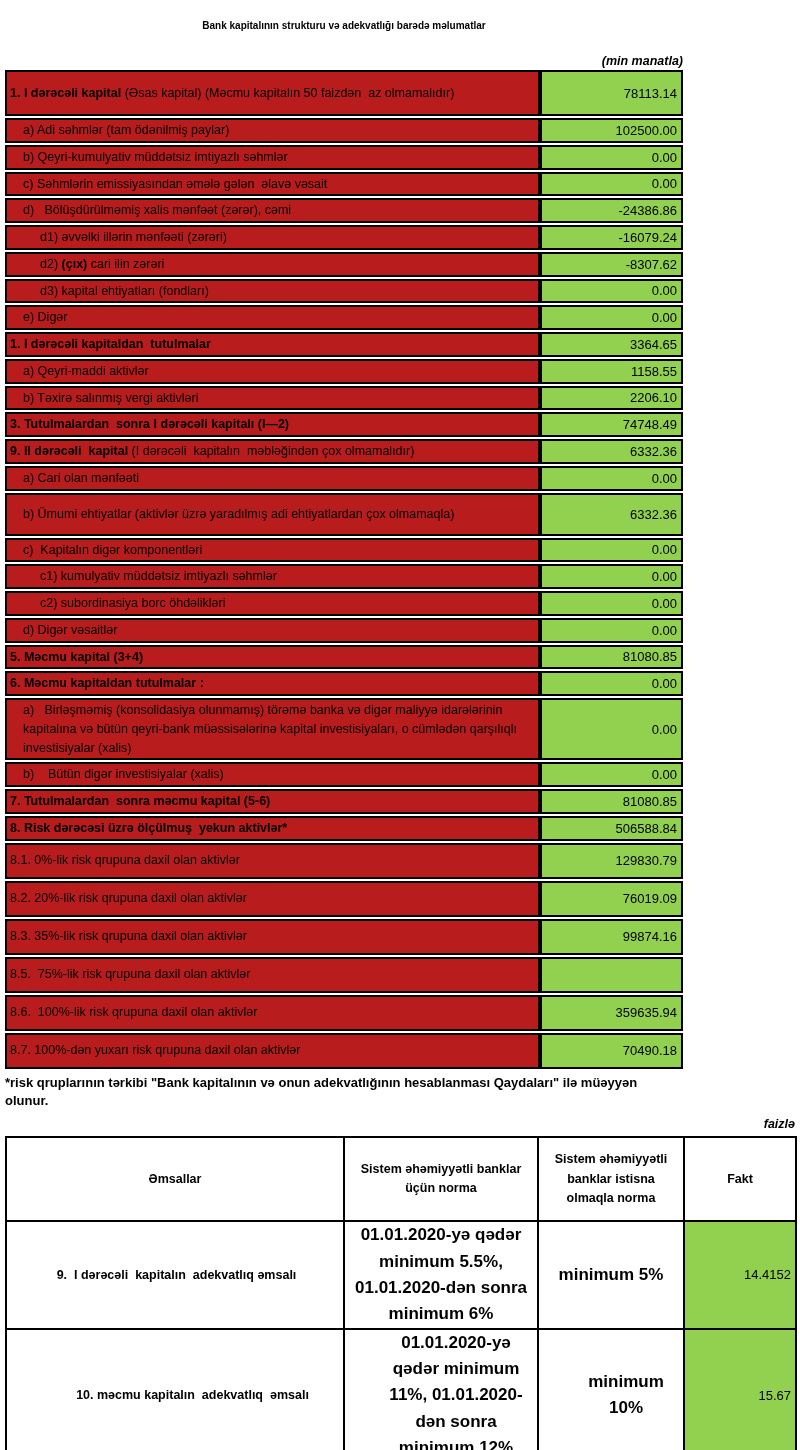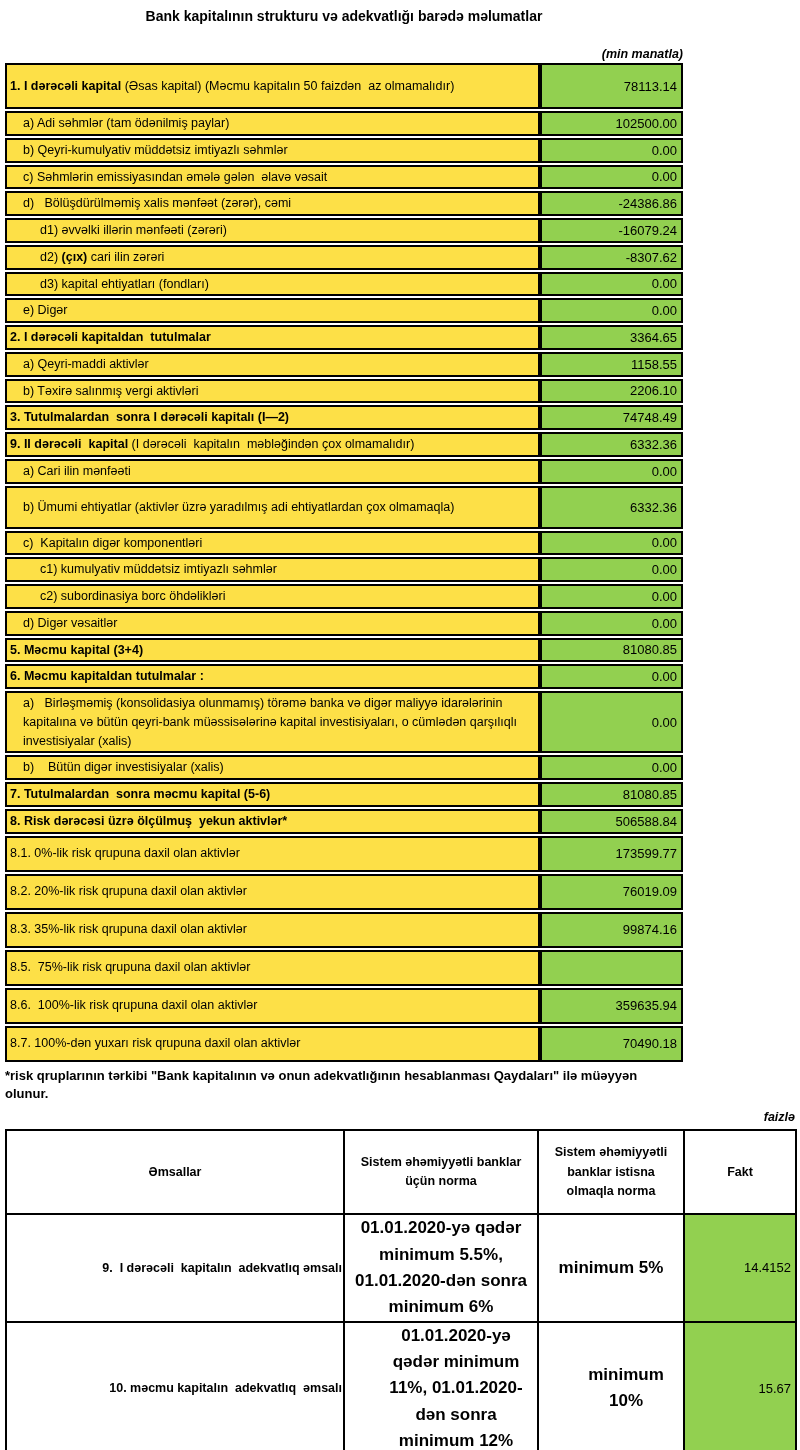--- a/index.html
+++ b/index.html
@@ -6,41 +6,41 @@
   body {
     width: 800px; height: 1450px;
     background: #ffffff;
     color: #000;
     font-family: "Liberation Sans", sans-serif;
     overflow: hidden;
     --green: #92d050;
   }
   .title {
     width: 678px; margin-left: 5px;
-    padding-top: 8px;
+    padding-top: 20px;
     text-align: center;
-    font-size: 14px; font-weight: 700;
+    font-size: 10px; font-weight: 700;
   }
   .unit-top {
     width: 678px; margin-left: 5px; margin-top: 23px;
     text-align: right;
     font-style: italic; font-weight: 700; font-size: 12.5px;
   }
   table.t1 {
     width: 678px; margin-left: 5px;
     border-collapse: separate; border-spacing: 0 2px;
     table-layout: fixed;
   }
   table.t1 td {
     border: 2px solid #000;
     box-sizing: border-box;
     height: 24px;
   }
   td.lbl {
-    background: #fde047;
+    background: #b91c1c;
     font-size: 12.5px; line-height: 1.5;
     vertical-align: middle;
     white-space: pre-wrap;
     padding: 1px 4px 1px 3px;
   }
   td.lbl.ind1 { padding-left: 16px; }
   td.lbl.ind2 { padding-left: 33px; }
   td.lbl .bold { font-weight: 700; }
   td.val {
     background: var(--green);
@@ -69,21 +69,21 @@
   table.t2 th {
     background: #fff;
     font-size: 12.5px; font-weight: 700; line-height: 1.55;
     text-align: center; vertical-align: middle;
     height: 84px;
     padding: 0 6px;
   }
   td.lbl2 {
     background: #fff;
     font-size: 12.5px; font-weight: 700;
-    text-align: right; vertical-align: middle;
+    text-align: center; vertical-align: middle;
     white-space: pre-wrap;
     padding-left: 4px;
     margin-left: 32px;
   }
   td.norm {
     background: #fff;
     font-size: 17px; font-weight: 700; line-height: 1.55;
     text-align: center; vertical-align: middle;
     padding: 0 6px;
   }
@@ -140,41 +140,41 @@
       </tr>
       <tr>
         <td class="lbl ind2"><span>d3) kapital ehtiyatları (fondları)</span></td>
         <td class="val">0.00</td>
       </tr>
       <tr>
         <td class="lbl ind1"><span>e) Digər</span></td>
         <td class="val">0.00</td>
       </tr>
       <tr>
-        <td class="lbl ind0"><span class="bold">2. I dərəcəli kapitaldan  tutulmalar</span></td>
+        <td class="lbl ind0"><span class="bold">1. I dərəcəli kapitaldan  tutulmalar</span></td>
         <td class="val">3364.65</td>
       </tr>
       <tr>
         <td class="lbl ind1"><span>a) Qeyri-maddi aktivlər</span></td>
         <td class="val">1158.55</td>
       </tr>
       <tr>
         <td class="lbl ind1"><span>b) Təxirə salınmış vergi aktivləri</span></td>
         <td class="val">2206.10</td>
       </tr>
       <tr>
         <td class="lbl ind0"><span class="bold">3. Tutulmalardan  sonra I dərəcəli kapitalı (I—2)</span></td>
         <td class="val">74748.49</td>
       </tr>
       <tr>
         <td class="lbl ind0"><span class="bold">9. II dərəcəli  kapital</span><span> (I dərəcəli  kapitalın  məbləğindən çox olmamalıdır)</span></td>
         <td class="val">6332.36</td>
       </tr>
       <tr>
-        <td class="lbl ind1"><span>a) Cari ilin mənfəəti</span></td>
+        <td class="lbl ind1"><span>a) Cari olan mənfəəti</span></td>
         <td class="val">0.00</td>
       </tr>
       <tr>
         <td class="lbl ind1" style="height: 43px;"><span>b) Ümumi ehtiyatlar (aktivlər üzrə yaradılmış adi ehtiyatlardan çox olmamaqla)</span></td>
         <td class="val" style="height: 43px;">6332.36</td>
       </tr>
       <tr>
         <td class="lbl ind1"><span>c)  Kapitalın digər komponentləri</span></td>
         <td class="val">0.00</td>
       </tr>
@@ -209,21 +209,21 @@
       <tr>
         <td class="lbl ind0"><span class="bold">7. Tutulmalardan  sonra məcmu kapital (5-6)</span></td>
         <td class="val">81080.85</td>
       </tr>
       <tr>
         <td class="lbl ind0"><span class="bold">8. Risk dərəcəsi üzrə ölçülmuş  yekun aktivlər*</span></td>
         <td class="val">506588.84</td>
       </tr>
       <tr>
         <td class="lbl ind0" style="height: 36px;"><span>8.1. 0%-lik risk qrupuna daxil olan aktivlər</span></td>
-        <td class="val" style="height: 36px;">173599.77</td>
+        <td class="val" style="height: 36px;">129830.79</td>
       </tr>
       <tr>
         <td class="lbl ind0" style="height: 36px;"><span>8.2. 20%-lik risk qrupuna daxil olan aktivlər</span></td>
         <td class="val" style="height: 36px;">76019.09</td>
       </tr>
       <tr>
         <td class="lbl ind0" style="height: 24px;"><span>8.3. 35%-lik risk qrupuna daxil olan aktivlər</span></td>
         <td class="val" style="height: 36px;">99874.16</td>
       </tr>
       <tr>

